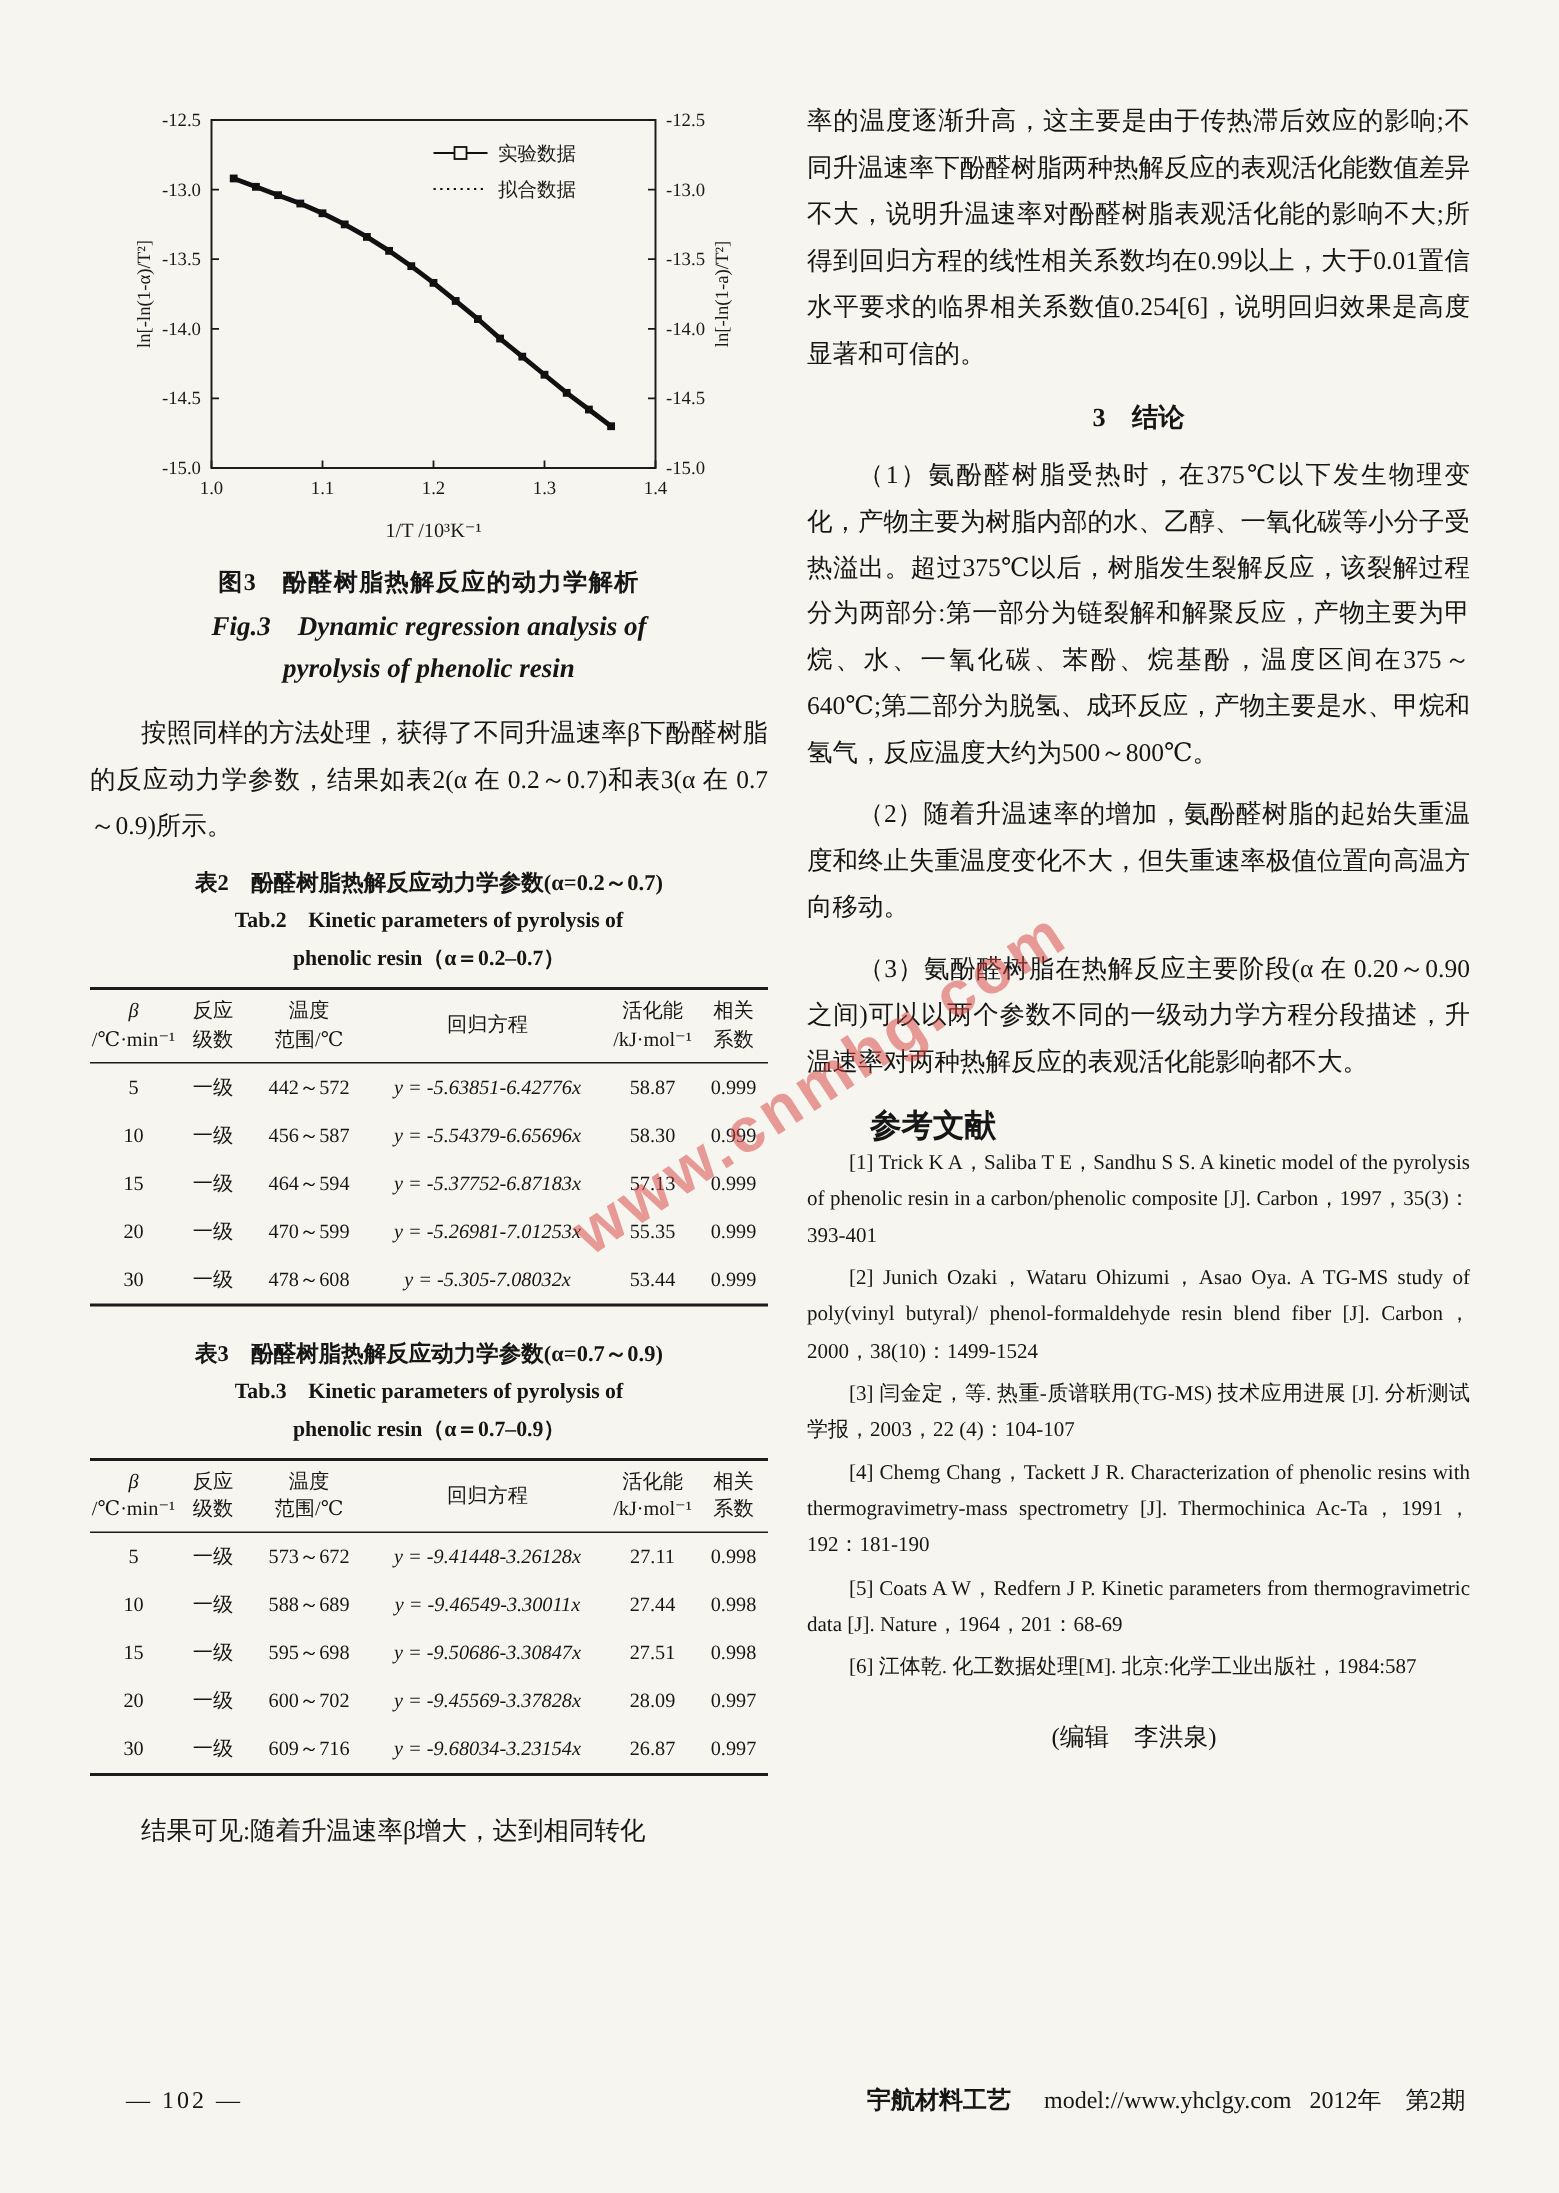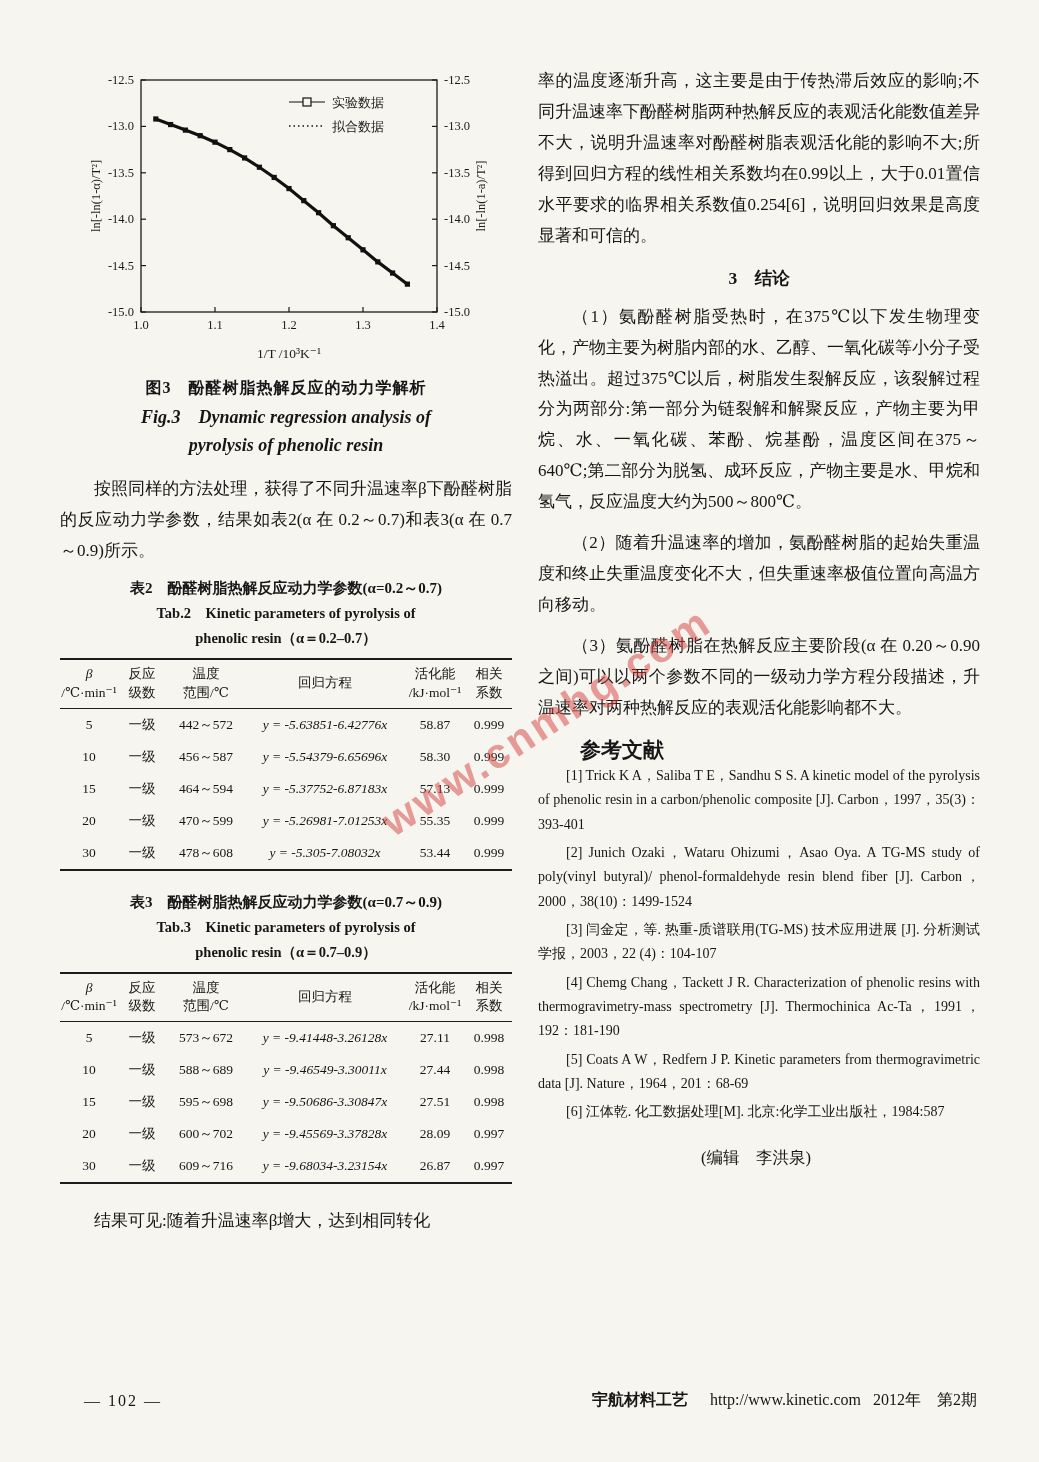--- a/index.html
+++ b/index.html
@@ -348,18 +348,18 @@
         <p class="ref">[6] 江体乾. 化工数据处理[M]. 北京:化学工业出版社，1984:587</p>
       </div>
 
     <p class="editor">(编辑　李洪泉)</p>
   </div>
 
   <div class="footer">
     <span class="pagenum">— 102 —</span>
     <span class="fright">
       <b>宇航材料工艺</b>
-      <span>http://www.kinetic.com</span>
+      <span>model://www.yhclgy.com</span>
       <span>2012年　第2期</span>
     </span>
   </div>
 
 </div>
 
 </body></html>

